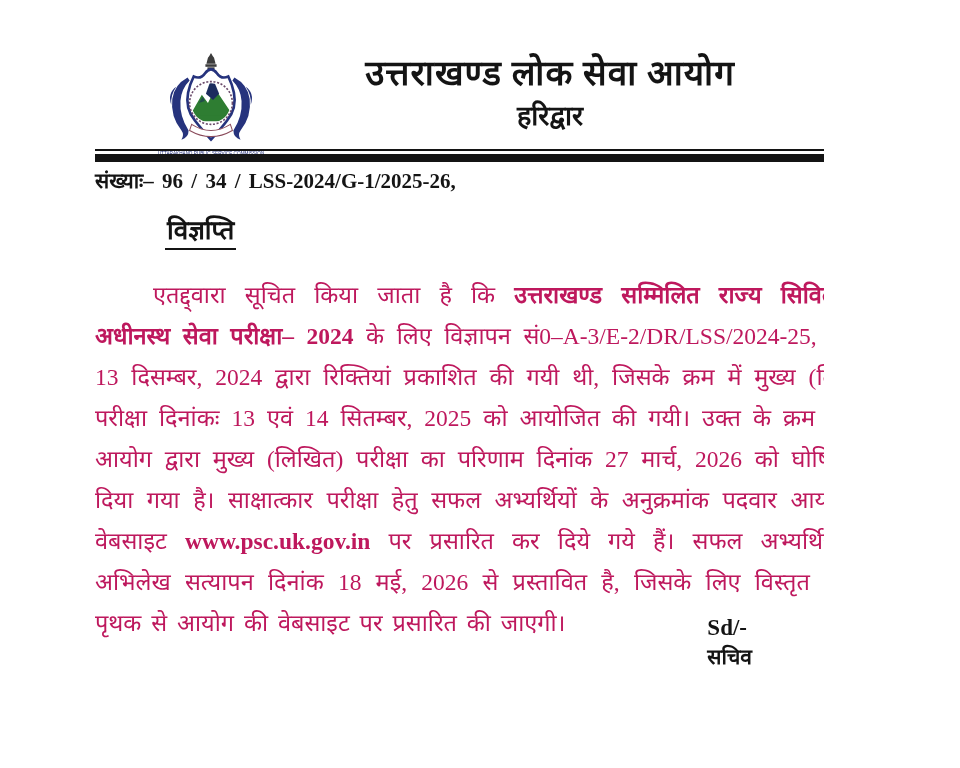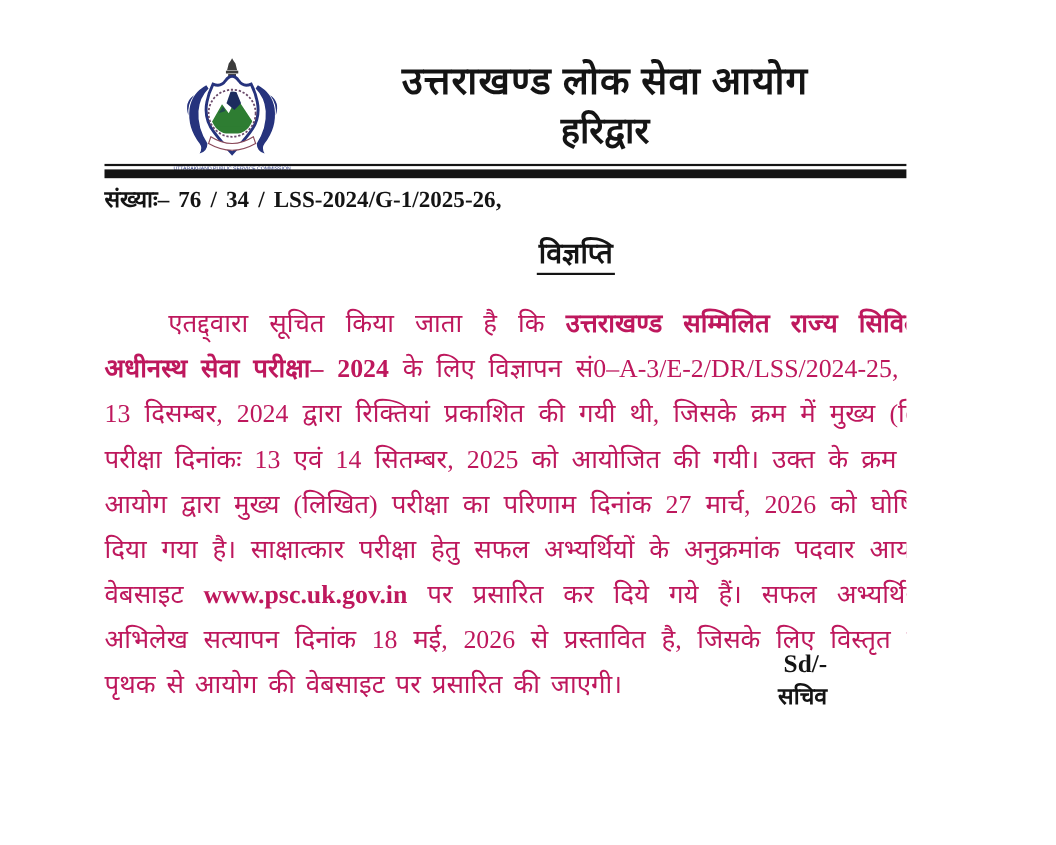--- a/index.html
+++ b/index.html
@@ -26,21 +26,21 @@
   .header-titles {
     position: absolute;
     left: 300px;
     top: 52px;
     width: 500px;
     text-align: center;
     font-weight: bold;
     line-height: 1.25;
   }
   .org-name  { font-size: 35px; letter-spacing: 1px; }
-  .org-place { font-size: 33px; margin-top: 4px; }
+  .org-place { font-size: 27px; margin-top: 4px; }
 
   
   .rule-thin {
     position: absolute;
     left: 95px; top: 149px;
     width: 787px; height: 2px;
     background: #141414;
   }
   .rule-thick {
     position: absolute;
@@ -59,21 +59,20 @@
     font-weight: bold;
     font-size: 21px;
     word-spacing: 3px;
   }
 
   
   .notice-title-wrap {
     position: absolute;
     left: 95px; top: 211px;
     width: 787px;
-    text-align: center;
   }
   .notice-title {
     display: inline-block;
     font-weight: bold;
     font-size: 26px;
     border-bottom: 2px solid #141414;
     padding: 0 2px 1px 2px;
     margin-left: 70px; 
   }
 
@@ -88,22 +87,22 @@
     text-indent: 58px;
     word-spacing: 4px;
     color: #be185d;
   }
   .seg-bold { font-weight: bold; }
 
   
   .signature {
     position: absolute;
     right: 72px;
-    top: 588px;
-    text-align: right;
+    top: 612px;
+    text-align: left;
     font-weight: bold;
     line-height: 1.35;
   }
   .sig-sd   { font-size: 23px; }
   .sig-name { font-size: 23px; }
   .sig-desg { font-size: 21px; }
 </style>
 </head>
 <body>
 
@@ -149,21 +148,21 @@
 
   <div class="header-titles">
     <div class="org-name">उत्तराखण्ड लोक सेवा आयोग</div>
     <div class="org-place">हरिद्वार</div>
   </div>
 
   <div class="rule-thin"></div>
   <div class="rule-thick"></div>
 
   <div class="ref-row">
-    <span>संख्याः– 76 / 34 / LSS-2024/G-1/2025-26,</span>
+    <span>संख्याः– 96 / 34 / LSS-2024/G-1/2025-26,</span>
   </div>
 
   <div class="notice-title-wrap">
     <span class="notice-title">विज्ञप्ति</span>
   </div>
 
   <p class="notice-body"><span>एतद्द्वारा सूचित किया जाता है कि </span><span class="seg-bold">उत्तराखण्ड सम्मिलित राज्य सिविल/अवर अधीनस्थ सेवा परीक्षा– 2024</span><span> के लिए विज्ञापन सं0–A-3/E-2/DR/LSS/2024-25, दिनांक 13 दिसम्बर, 2024 द्वारा रिक्तियां प्रकाशित की गयी थी, जिसके क्रम में मुख्य (लिखित) परीक्षा दिनांकः 13 एवं 14 सितम्बर, 2025 को आयोजित की गयी। उक्त के क्रम में मा0 आयोग द्वारा मुख्य (लिखित) परीक्षा का परिणाम दिनांक 27 मार्च, 2026 को घोषित कर दिया गया है। साक्षात्कार परीक्षा हेतु सफल अभ्यर्थियों के अनुक्रमांक पदवार आयोग की वेबसाइट </span><span class="seg-bold">www.psc.uk.gov.in</span><span> पर प्रसारित कर दिये गये हैं। सफल अभ्यर्थियों का अभिलेख सत्यापन दिनांक 18 मई, 2026 से प्रस्तावित है, जिसके लिए विस्तृत विज्ञप्ति पृथक से आयोग की वेबसाइट पर प्रसारित की जाएगी।</span></p>
 
   <div class="signature">
     <div class="sig-sd">Sd/-</div>

